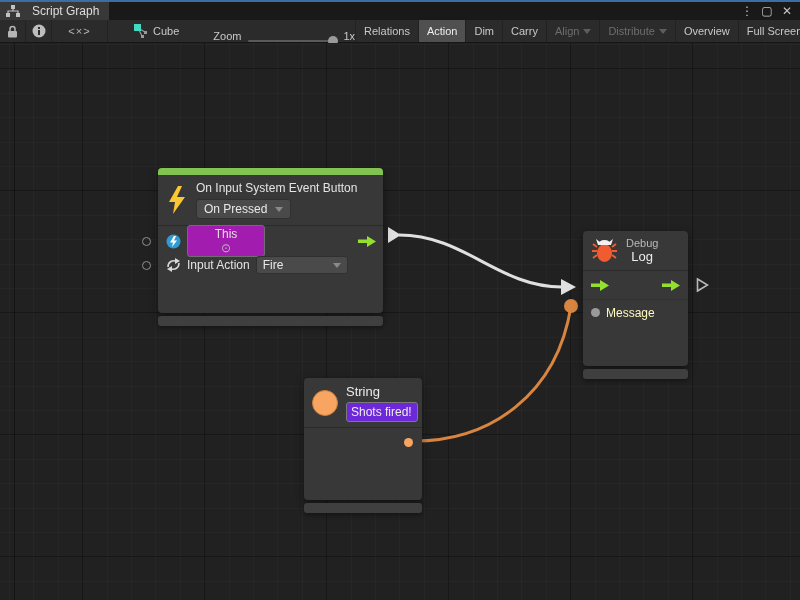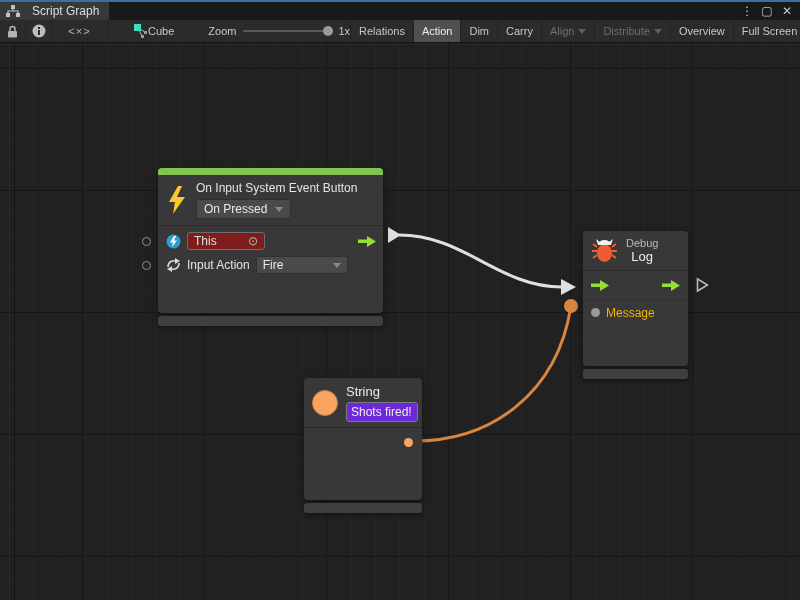--- a/index.html
+++ b/index.html
@@ -18,22 +18,22 @@
   .win-btn { width:18px; height:16px; display:flex; align-items:center; justify-content:center;
              color:#c4c4c4; font-size:12px; cursor:default; }
 
   
   .toolbar { height:23px; background:#2b2b2b; border-bottom:1px solid #161616;
              display:flex; align-items:stretch; font-size:11px; color:#c8c8c8; }
   .tool-btn { display:flex; align-items:center; justify-content:center; padding:0 8px;
               border-right:1px solid #222; cursor:default; white-space:nowrap; }
   .icon-btn { min-width:26px; }
   .code-btn { min-width:56px; letter-spacing:1px; color:#b5b5b5; }
-  .graph-target { display:flex; align-items:center; gap:0; margin-left:18px; padding:0 8px; }
-  .zoom-group { display:flex; align-items:center; gap:7px; margin-left:26px; }
+  .graph-target { display:flex; align-items:center; gap:5px; margin-left:18px; padding:0 8px; }
+  .zoom-group { display:flex; align-items:flex-end; gap:7px; margin-left:26px; }
   .slider-track { position:relative; width:88px; height:2px; background:#5a5a5a; border-radius:1px; }
   .slider-thumb { position:absolute; right:-2px; top:-4px; width:10px; height:10px;
                   border-radius:50%; background:#9a9a9a; }
   .toolbar-right { display:flex; align-items:stretch; margin-left:auto; }
   .tb-button { display:flex; align-items:center; gap:4px; padding:0 8px;
                border-left:1px solid #222; color:#c8c8c8; cursor:default; white-space:nowrap; }
   .tb-button.active { background:#505050; color:#eee; }
   .tb-button.disabled { color:#6e6e6e; }
   .caret-down { width:0; height:0; border-left:4px solid transparent;
                 border-right:4px solid transparent; border-top:5px solid #8a8a8a; }
@@ -67,22 +67,22 @@
   .title-sm { font-size:11px; color:#b9b9b9; }
   .title-lg { font-size:13px; color:#ececec; }
 
   
   .node-event { left:158px; top:125px; width:225px; height:145px; background:transparent;
                 box-shadow:none; }
   .node-event .shell { background:#383838; border-radius:4px; height:145px;
                        box-shadow:0 3px 8px rgba(0,0,0,0.45); }
   .node-event .node-title { font-size:12px; margin-bottom:4px; }
   .obj-field { display:inline-flex; align-items:center; justify-content:space-between;
-               width:78px; background:#7f1d1d; border:1px solid #6e6e6e; border-radius:3px;
-               padding:1px 6px; font-size:12px; color:#e0e0e0; cursor:default; }
+               width:78px; background:#a21caf; border:1px solid #6e6e6e; border-radius:3px;
+               padding:1px 6px; font-size:12px; color:#e0e0e0; cursor:default;flex-direction:column; }
   .target-glyph { color:#b5b5b5; font-size:12px; }
   .row-this { height:24px; margin-top:3px; }
   .row-action { height:24px; }
   .flow-out-right { position:absolute; right:7px; }
   .fire-dd { width:92px; justify-content:space-between; padding:1px 6px; }
 
   
   .node-debug { left:583px; top:188px; width:105px; height:135px; background:transparent;
                 box-shadow:none; }
   .node-debug .shell { background:#383838; border-radius:4px; height:135px;
@@ -306,21 +306,21 @@
           </span>
           <span class="icon tri-unconnected">
             <svg width="13" height="15" viewBox="0 0 13 15">
               <polygon points="1.5,1.5 11.5,7.5 1.5,13.5" fill="none" stroke="#b8b8b8" stroke-width="1.6"></polygon>
             </svg>
           </span>
         </div>
 
         <div class="node-row row-message">
           <span class="port-dot msg-dot"></span>
-          <span style="color:#eab308;">Message</span>
+          <span style="color:#fef9c3;">Message</span>
         </div>
       </div>
       <div class="node-footer"></div>
     </div>
 
     <div class="node node-string">
       <div class="shell">
         <div class="node-header" style="height:50px; border-bottom:1px solid #2a2a2a;">
           <span class="string-circle"></span>
           <div>

